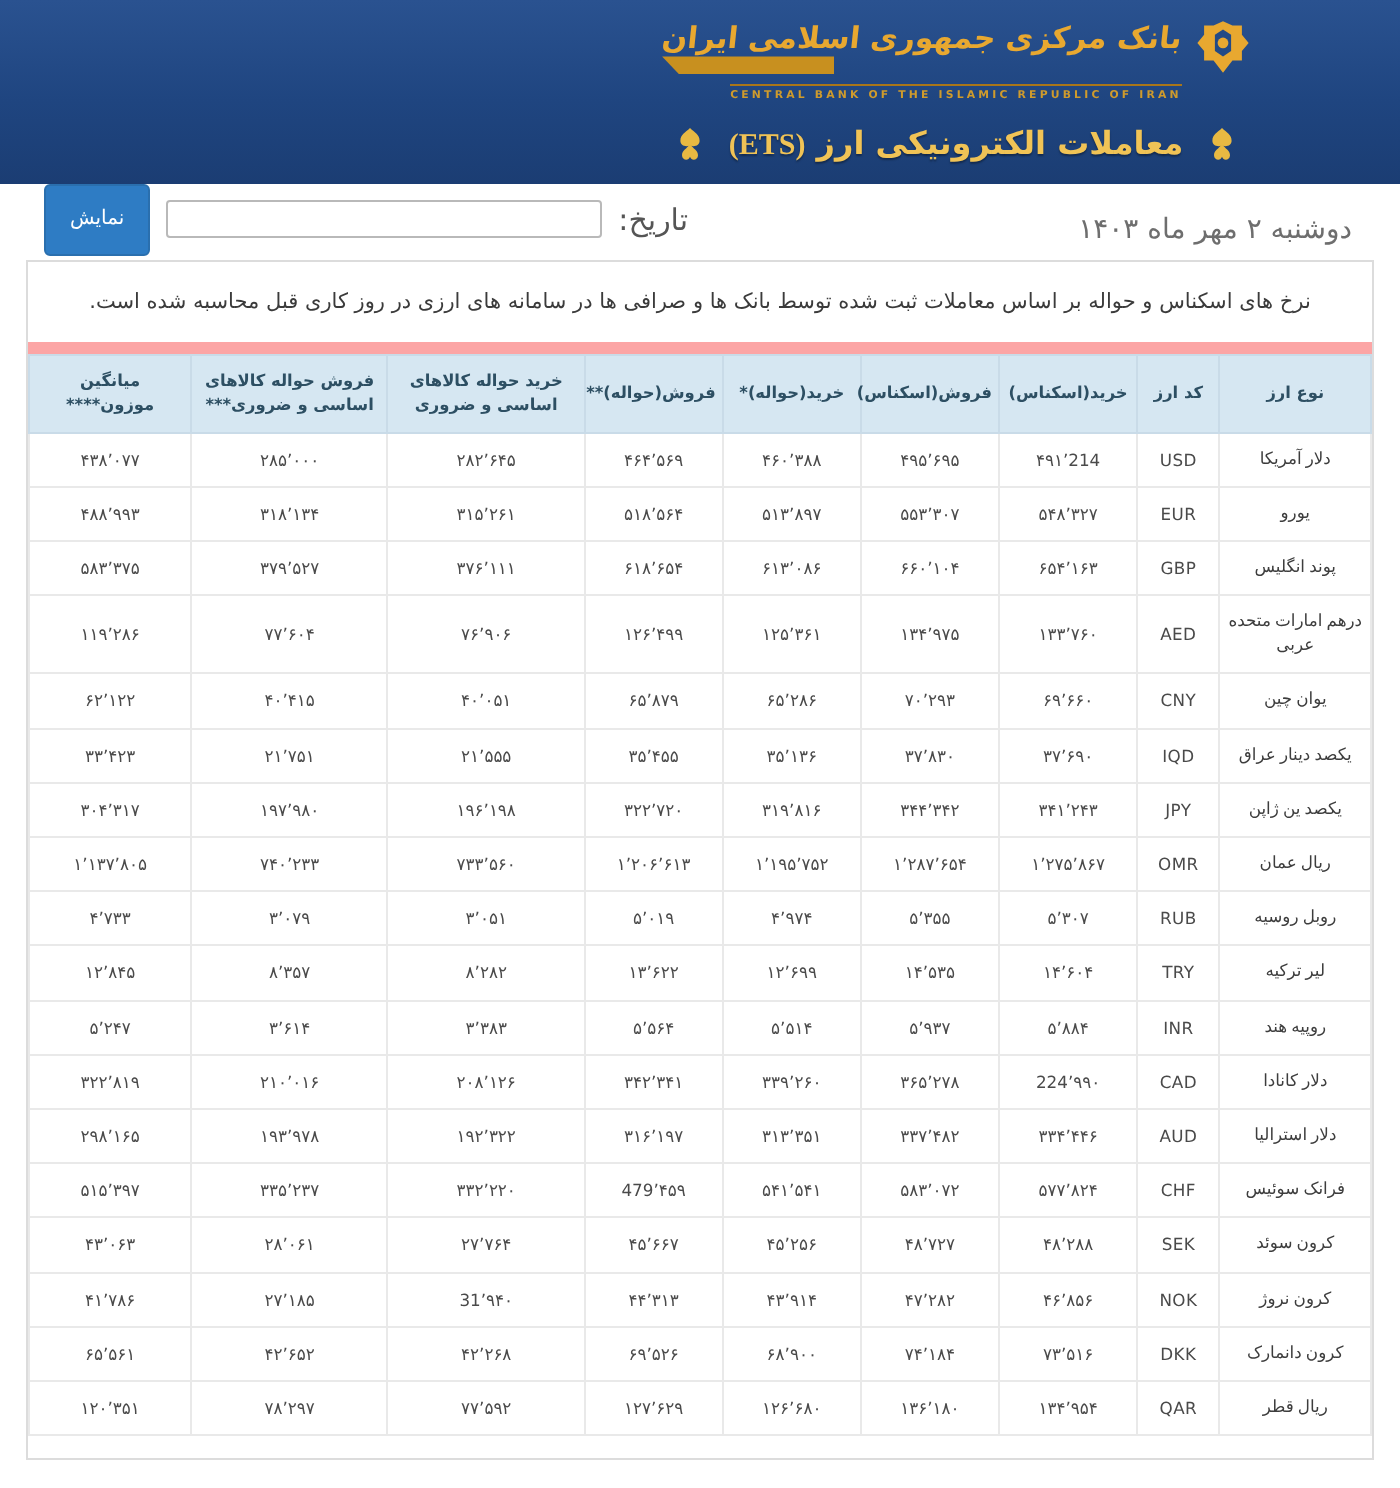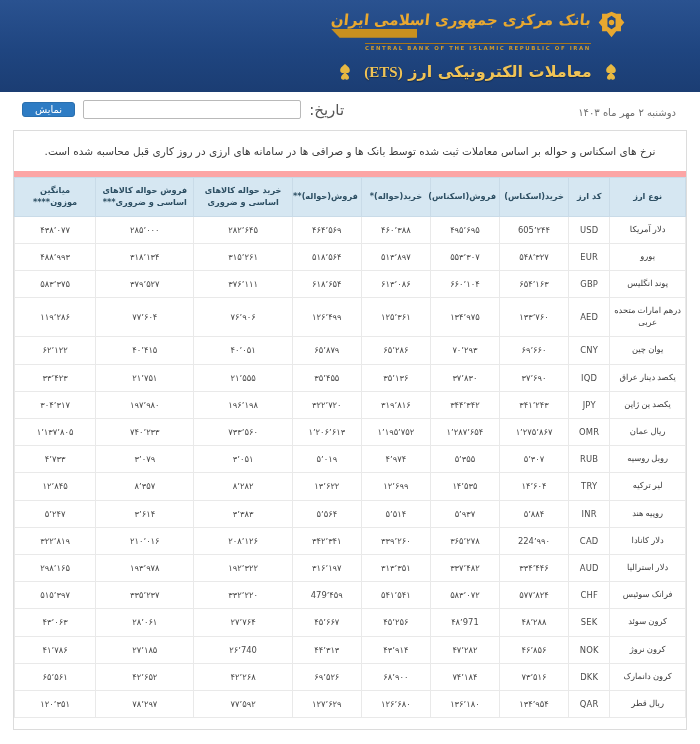--- a/index.html
+++ b/index.html
@@ -66,38 +66,38 @@
     border-bottom: 1px solid #ffffff;
   }
   .ctl-label { font-size: 15px; color: #555; white-space: nowrap; }
   .ctl-input {
     width: 218px; height: 19px;
     border: 1px solid #b9b9b9; background: #fff; border-radius: 2px;
     font-size: 9px; padding: 0 5px; color: #333;
     font-family: "DejaVu Sans", sans-serif;
   }
   .ctl-btn {
-    height: 15px; min-width: 52px; padding: 0 12px;
+    height: 36px; min-width: 52px; padding: 0 12px;
     background: #2e7cc4; border: 1px solid #2a6fae; border-radius: 3px;
     color: #fff; font-size: 10px; cursor: pointer;
     font-family: "DejaVu Sans", sans-serif;
   }
 
   
   .card {
     position: relative;
     margin: 2px 13px 0 13px;
     border: 1px solid #dcdcdc;
     background: #fff;
     width: 674px;
     min-height: 600px;
   }
   .persian-date {
     position: absolute; top: -24px; right: 10px;
-    font-size: 10px; color: #6e6e6e; direction: rtl; text-align: center;
+    font-size: 14px; color: #6e6e6e; direction: rtl; text-align: center;
   }
   .note {
     padding: 13px 14px 11px 14px;
     font-size: 10.5px; color: #3b3b3b; text-align: center;
     direction: rtl; line-height: 1.5;
     border-bottom: 6px solid #fca5a5;
   }
 
   
   table.rates {
@@ -208,21 +208,21 @@
           <th>فروش(حواله)**</th>
           <th>خرید حواله کالاهای اساسی و ضروری</th>
           <th>فروش حواله کالاهای اساسی و ضروری***</th>
           <th>میانگین موزون****</th>
         </tr>
       </thead>
       <tbody id="rates-body">
           <tr>
             <td class="cur-name">دلار آمریکا</td>
             <td class="cur-code">USD</td>
-            <td>605٬۲۴۴</td>
+            <td>۴۹۱٬214</td>
             <td>۴۹۵٬۶۹۵</td>
             <td>۴۶۰٬۳۸۸</td>
             <td>۴۶۴٬۵۶۹</td>
             <td>۲۸۲٬۶۴۵</td>
             <td>۲۸۵٬۰۰۰</td>
             <td>۴۳۸٬۰۷۷</td>
           </tr>
           <tr>
             <td class="cur-name">یورو</td>
             <td class="cur-code">EUR</td>
@@ -363,35 +363,35 @@
             <td>۵۴۱٬۵۴۱</td>
             <td>479٬۴۵۹</td>
             <td>۳۳۲٬۲۲۰</td>
             <td>۳۳۵٬۲۳۷</td>
             <td>۵۱۵٬۳۹۷</td>
           </tr>
           <tr>
             <td class="cur-name">کرون سوئد</td>
             <td class="cur-code">SEK</td>
             <td>۴۸٬۲۸۸</td>
-            <td>۴۸٬971</td>
+            <td>۴۸٬۷۲۷</td>
             <td>۴۵٬۲۵۶</td>
             <td>۴۵٬۶۶۷</td>
             <td>۲۷٬۷۶۴</td>
             <td>۲۸٬۰۶۱</td>
             <td>۴۳٬۰۶۳</td>
           </tr>
           <tr>
             <td class="cur-name">کرون نروژ</td>
             <td class="cur-code">NOK</td>
             <td>۴۶٬۸۵۶</td>
             <td>۴۷٬۲۸۲</td>
             <td>۴۳٬۹۱۴</td>
             <td>۴۴٬۳۱۳</td>
-            <td>۲۶٬740</td>
+            <td>31٬۹۴۰</td>
             <td>۲۷٬۱۸۵</td>
             <td>۴۱٬۷۸۶</td>
           </tr>
           <tr>
             <td class="cur-name">کرون دانمارک</td>
             <td class="cur-code">DKK</td>
             <td>۷۳٬۵۱۶</td>
             <td>۷۴٬۱۸۴</td>
             <td>۶۸٬۹۰۰</td>
             <td>۶۹٬۵۲۶</td>

